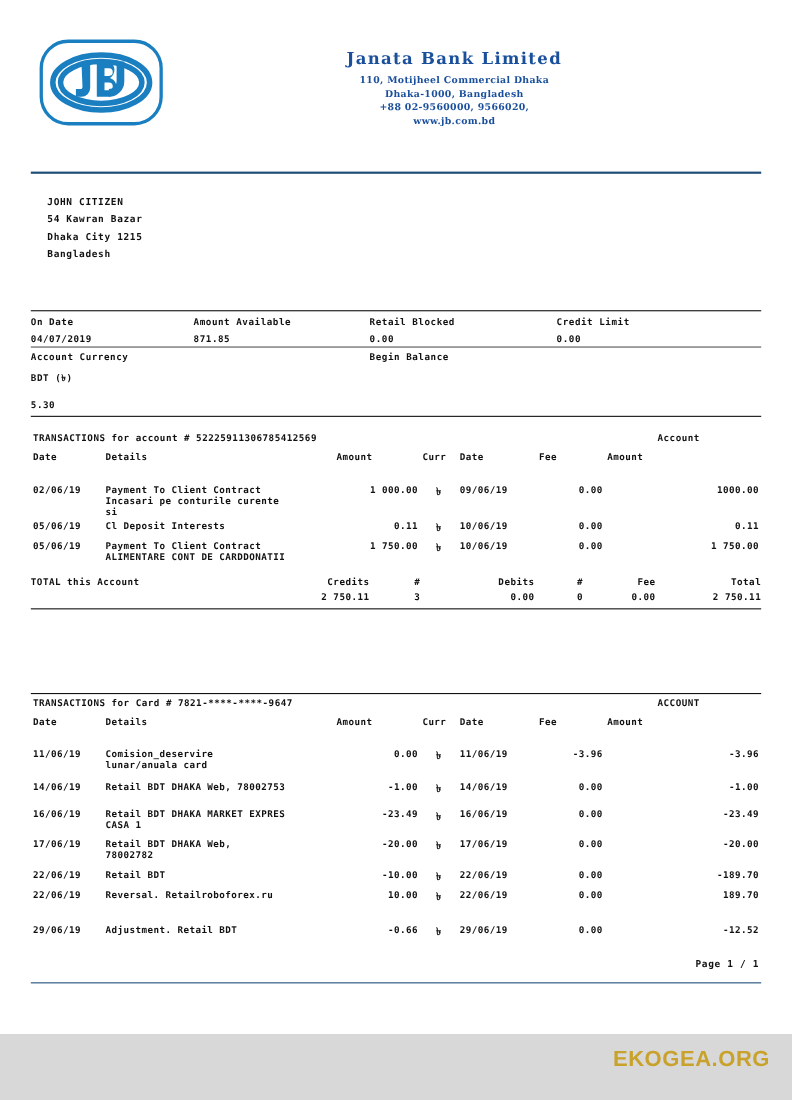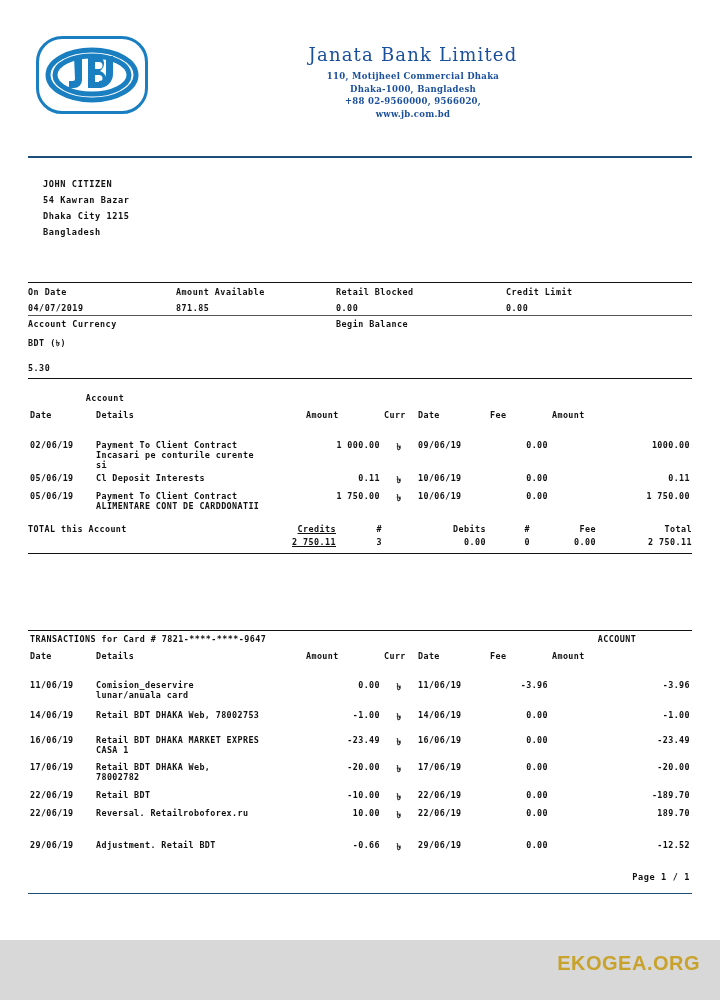--- a/index.html
+++ b/index.html
@@ -30,22 +30,22 @@
     display:flex; align-items:center; justify-content:center;
   }
   .logo svg { display:block; }
 
   .bank-block {
     position:absolute; left:235px; top:14px; width:300px;
     text-align:center; color:#1a4f9c;
   }
   .bank-name {
     font-family:"DejaVu Serif", serif;
-    font-weight:normal;
-    font-size:18px;
+    font-weight:bold;
+    font-size:15px;
     letter-spacing:1.2px;
     color:#1a4f9c;
     margin-bottom:5px;
   }
   .bank-line {
     font-family:"DejaVu Serif", serif;
     font-weight:bold;
     font-size:8.5px;
     letter-spacing:0.3px;
     line-height:12.5px;
@@ -126,21 +126,21 @@
   .det2 { display:block; }
   .taka { font-size:9.5px; }
 
   .total-row {
     display:flex; font-size:8.4px; font-weight:bold;
     letter-spacing:0.45px; color:#111;
     padding-top:12px;
     justify-content:flex-end;
   }
   .total-row .tl { width:196px; }
-  .tr-credits { width:112px; text-align:right;text-decoration:underline; }
+  .tr-credits { width:112px; text-align:right; }
   .tr-cnt  { width:46px; text-align:right; }
   .tr-deb  { width:104px; text-align:right; }
   .tr-cnt2 { width:44px; text-align:right; }
   .tr-fee  { width:66px; text-align:right; }
   .tr-tot  { flex:1; text-align:right; }
 
   .spacer-rule { margin-top:6px; }
 
   
   .page-num {
@@ -226,20 +226,21 @@
         <div class="c2"></div>
         <div class="c3"></div>
         <div class="c4"></div>
       </div>
       <div class="bal-line">5.30</div>
       <div class="hr"></div>
     </div>
 
     <div class="txblock tx-acct">
       <div class="tx-title">
+        <div class="t-left">TRANSACTIONS for account # 52225911306785412569</div>
         <div class="t-right">Account</div>
       </div>
       <table class="tx">
         <thead>
           <tr>
             <th class="col-date">Date</th>
             <th class="col-det">Details</th>
             <th class="col-amt r">Amount</th>
             <th class="col-curr cc">Curr</th>
             <th class="col-date2">Date</th>

